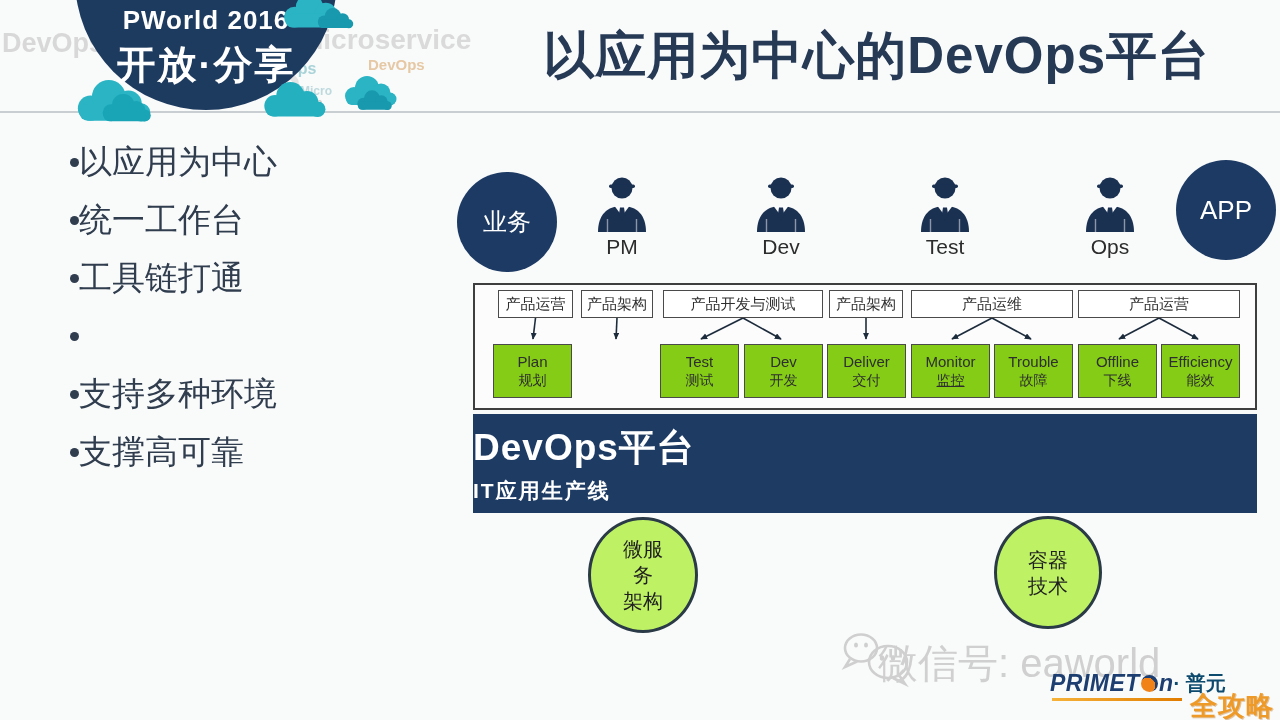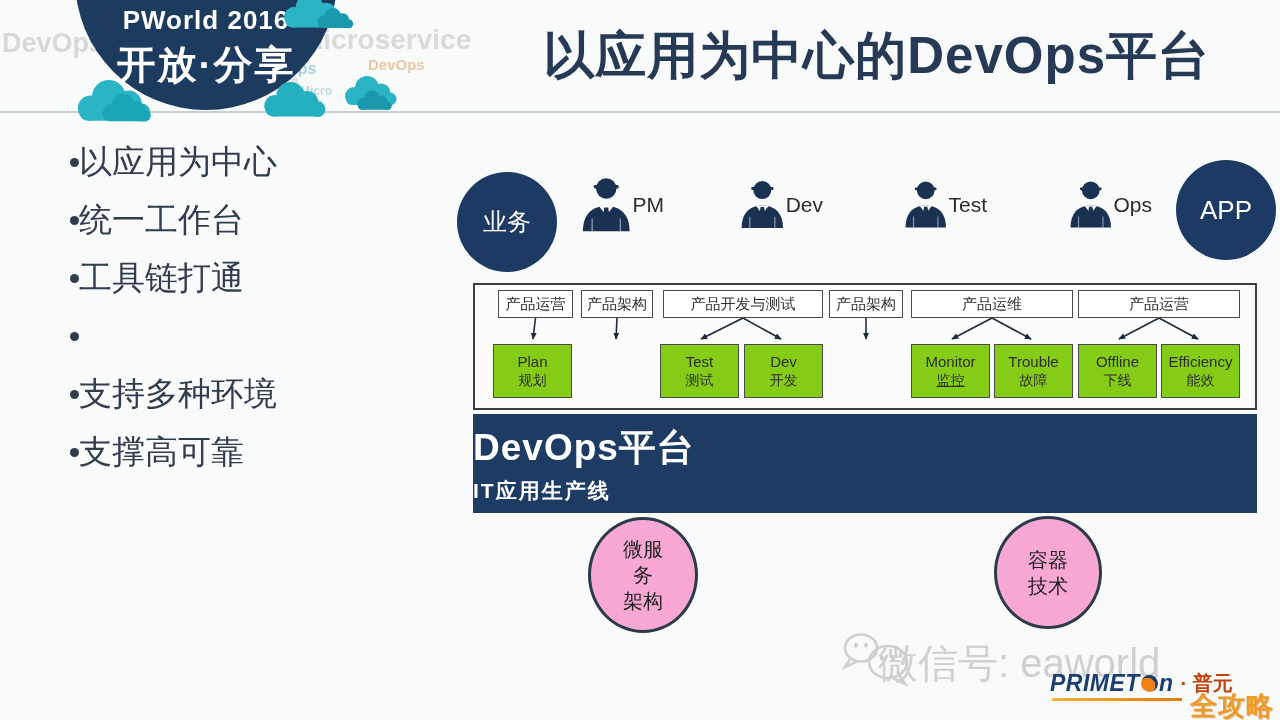--- a/index.html
+++ b/index.html
@@ -36,21 +36,21 @@
   .bullets{position:absolute;left:70px;top:140px;list-style:none;margin:0;padding:0;z-index:1}
   .bullets li{display:flex;align-items:center;height:44px;margin-bottom:14px;
               font-size:33px;color:#303d4e}
   .dot{width:9px;height:9px;border-radius:50%;background:#303d4e;flex:none}
 
   
   .circle-node{position:absolute;width:100px;height:100px;border-radius:50%;background:#1c3a63;
                color:#fff;display:flex;align-items:center;justify-content:center;z-index:1}
   .node-biz{left:457px;top:172px;font-size:24px}
   .node-app{left:1176px;top:160px;font-size:26px}
-  .role{position:absolute;top:174px;width:84px;display:flex;align-items:center;z-index:1}
+  .role{position:absolute;top:174px;width:84px;display:flex;flex-direction:column;align-items:center;z-index:1}
   .role svg{width:56px;height:58px}
   .role .rlabel{margin-top:3px;font-size:21px;color:#2c2c2c}
   .role-pm{left:580px}.role-dev{left:739px}.role-test{left:903px}.role-ops{left:1068px}
 
   
   .panel{position:absolute;left:473px;top:283px;width:784px;height:127px;border:2px solid #3e3e3e;
          background:#fcfcfd;box-sizing:border-box;z-index:1}
   .stage{position:absolute;top:5px;height:28px;border:1px solid #4a4a4a;background:#fff;
          display:flex;align-items:center;justify-content:center;font-size:15px;color:#2e2e2e;
          box-sizing:border-box;z-index:2}
@@ -65,34 +65,34 @@
   .a5{left:436px}.a6{left:519px}.a7{left:603px}.a8{left:686px}
   .flows{position:absolute;left:0;top:0;width:780px;height:123px;z-index:1}
 
   
   .platform{position:absolute;left:473px;top:414px;width:784px;height:99px;background:#1e3b64;
             color:#fff;display:flex;flex-direction:column;align-items:flex-start;justify-content:center;z-index:1}
   .platform .pt{font-size:37px;font-weight:800;letter-spacing:1px}
   .platform .ps{font-size:21px;font-weight:700;margin-top:4px;letter-spacing:2px}
 
   
-  .found{position:absolute;border:3px solid #2a3a46;border-radius:50%;background:#f9a8d4;
+  .found{position:absolute;border:3px solid #2a3a46;border-radius:50%;background:#bef264;
          display:flex;flex-direction:column;align-items:center;justify-content:center;
          color:#1f1f1f;text-align:center;box-sizing:border-box;z-index:1;line-height:1.3;font-size:20px}
   .f0{left:588px;top:517px;width:110px;height:116px}
   .f1{left:994px;top:516px;width:108px;height:113px}
 
   
   .wechat-icon{position:absolute;left:836px;top:628px;z-index:1}
   .wechat-text{position:absolute;left:878px;top:636px;font-size:40px;color:#d0d0d0;white-space:nowrap;z-index:1}
   .brand{position:absolute;left:1050px;top:670px;display:flex;align-items:center;z-index:2}
   .brand .bl,.brand .br{font-size:23px;color:#1c3e70;font-style:italic;font-weight:900;letter-spacing:.5px}
   .brand .o{width:17px;height:17px;border-radius:50%;margin:0 1px;display:inline-block;
             background:radial-gradient(circle at 38% 62%, #f08218 52%, #1c3e70 53%)}
-  .brand .cn{font-size:20px;color:#c2410c;font-weight:700;margin-left:7px}
+  .brand .cn{font-size:20px;color:#0c4a6e;font-weight:700;}
   .brand-underline{position:absolute;left:1052px;top:698px;width:130px;height:3px;z-index:2;
             background:linear-gradient(90deg,#f6b23a,#e07c00)}
   .stamp{position:absolute;left:1190px;top:688px;font-size:27px;font-weight:900;color:#ee9a28;
          letter-spacing:1px;text-shadow:1px 1px 0 rgba(190,110,20,.4);z-index:2}
 </style>
 </head>
 <body>
 
 <svg width="0" height="0" style="position:absolute">
   <defs>
@@ -242,20 +242,24 @@
         <span class="zh">规划</span>
       </div>
     <div class="act a2">
         <span>Test</span>
         <span class="zh">测试</span>
       </div>
     <div class="act a3">
         <span>Dev</span>
         <span class="zh">开发</span>
       </div>
+    <div class="act a4">
+        <span>Deliver</span>
+        <span class="zh">交付</span>
+      </div>
     <div class="act a5">
         <span>Monitor</span>
         <span class="zh u">监控</span>
       </div>
     <div class="act a6">
         <span>Trouble</span>
         <span class="zh">故障</span>
       </div>
     <div class="act a7">
         <span>Offline</span>

